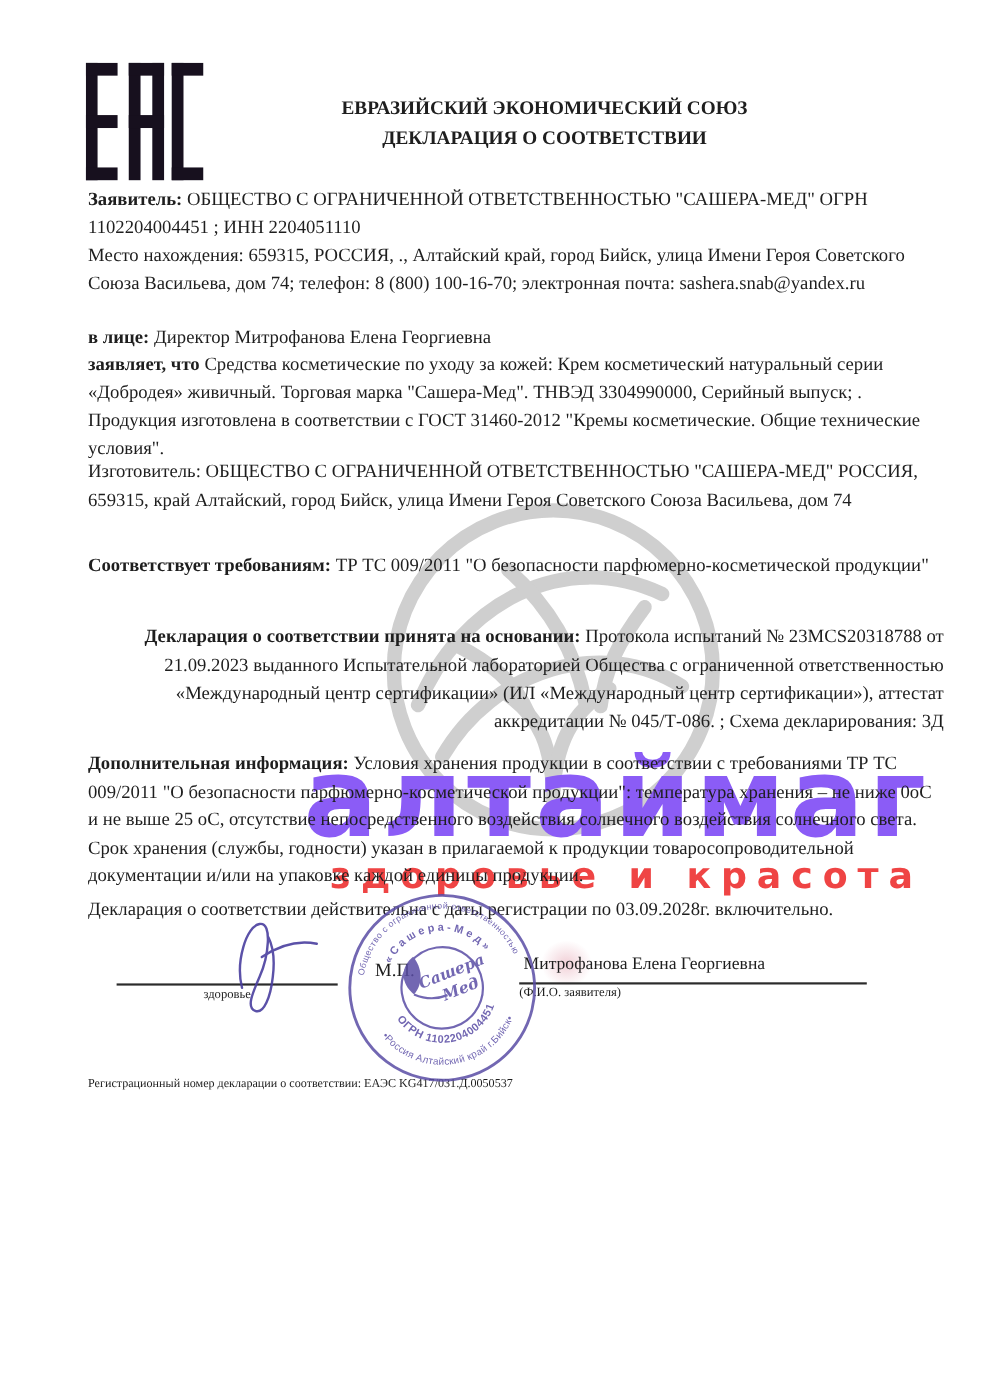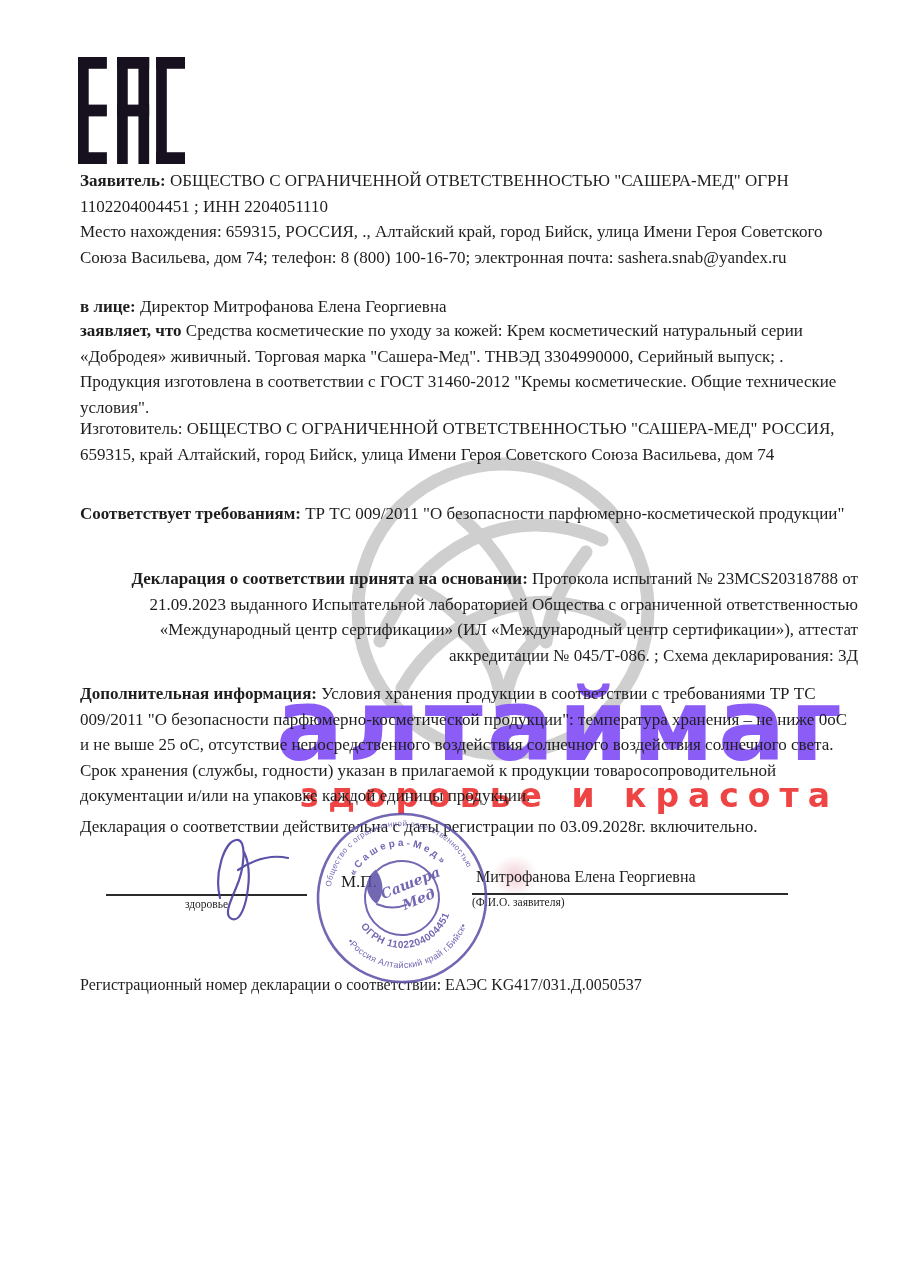--- a/index.html
+++ b/index.html
@@ -46,21 +46,21 @@
   .sig-caption{position:absolute;left:106px;top:898px;width:201px;text-align:center;font-size:11.5px;z-index:2;}
   .sig-scribble{position:absolute;left:208px;top:836px;width:100px;height:86px;z-index:3;}
   .stamp{position:absolute;left:312px;top:808px;width:180px;height:180px;z-index:3;}
   .mp-label{position:absolute;left:341px;top:872px;font-size:17px;z-index:2;}
   .declarant-name{position:absolute;left:476px;top:868px;font-size:16px;white-space:nowrap;z-index:2;}
   .sig-line-right{position:absolute;left:472px;top:893px;width:316px;border-top:2px solid #2b2b2b;z-index:2;}
   .fio-caption{position:absolute;left:472px;top:896px;width:316px;text-align:left;font-size:11.5px;z-index:2;}
   .ink-smudge{position:absolute;left:492px;top:855px;width:46px;height:42px;z-index:1;
     background:radial-gradient(closest-side,rgba(215,120,140,0.35),rgba(215,120,140,0));}
   
-  .reg-block{position:absolute;left:80px;top:971px;width:790px;font-size:16px;line-height:28px;z-index:2;}
+  .reg-block{position:absolute;left:80px;top:971px;width:790px;font-size:11px;line-height:28px;z-index:2;}
 </style>
 </head>
 <body>
 
 <div class="page">
 
   <div class="wm-emblem">
     <svg width="306" height="306" viewBox="0 0 306 306" fill="none">
       <g stroke="#c7c7c7" stroke-width="13" stroke-linecap="round" opacity="0.85">
         <circle cx="153" cy="153" r="145"></circle>
@@ -89,20 +89,24 @@
         <rect x="56.5" y="0" width="10" height="100"></rect>
         <rect x="36.5" y="0" width="30" height="11"></rect>
         <rect x="36.5" y="44.5" width="30" height="11"></rect>
         <rect x="73" y="0" width="10" height="100"></rect>
         <rect x="73" y="0" width="27" height="11"></rect>
         <rect x="73" y="89" width="27" height="11"></rect>
       </g>
     </svg>
   </div>
 
+  <div class="doc-title">
+    <div>ЕВРАЗИЙСКИЙ ЭКОНОМИЧЕСКИЙ СОЮЗ</div>
+    <div>ДЕКЛАРАЦИЯ О СООТВЕТСТВИИ</div>
+  </div>
 
   <div class="para p-applicant">
     <b>Заявитель:</b><span> ОБЩЕСТВО С ОГРАНИЧЕННОЙ ОТВЕТСТВЕННОСТЬЮ "САШЕРА-МЕД" ОГРН 1102204004451 ; ИНН 2204051110</span>
   </div>
   <div class="para p-address">
     <span>Место нахождения: 659315, РОССИЯ, ., Алтайский край, город Бийск, улица Имени Героя Советского Союза Васильева, дом 74; телефон: 8 (800) 100-16-70; электронная почта: sashera.snab@yandex.ru</span>
   </div>
   <div class="para p-person">
     <b>в лице:</b><span> Директор Митрофанова Елена Георгиевна</span>
   </div>

